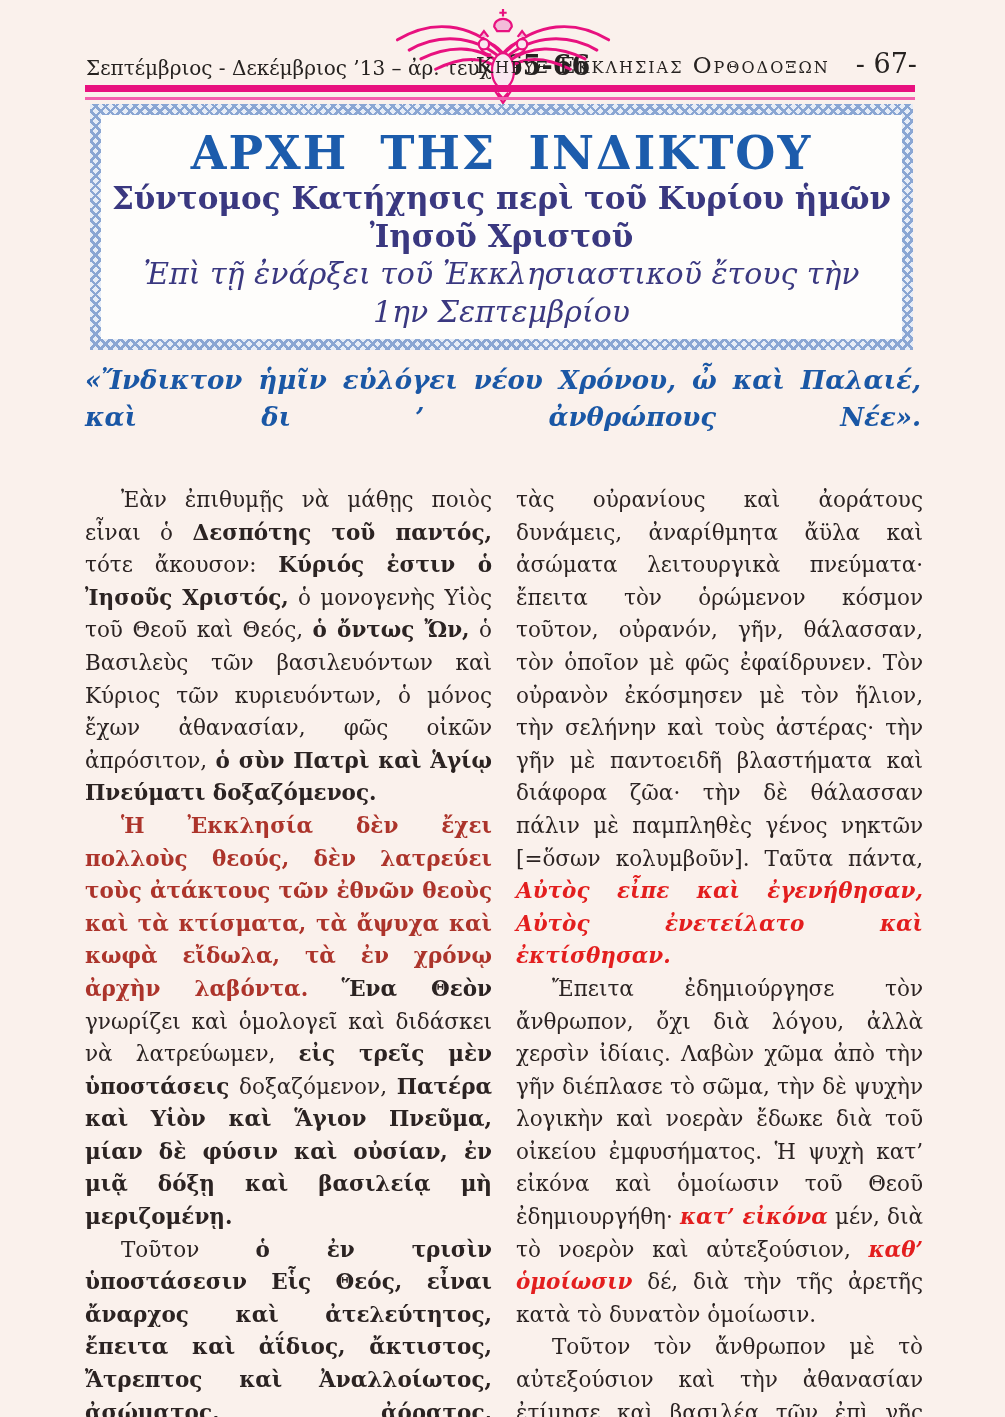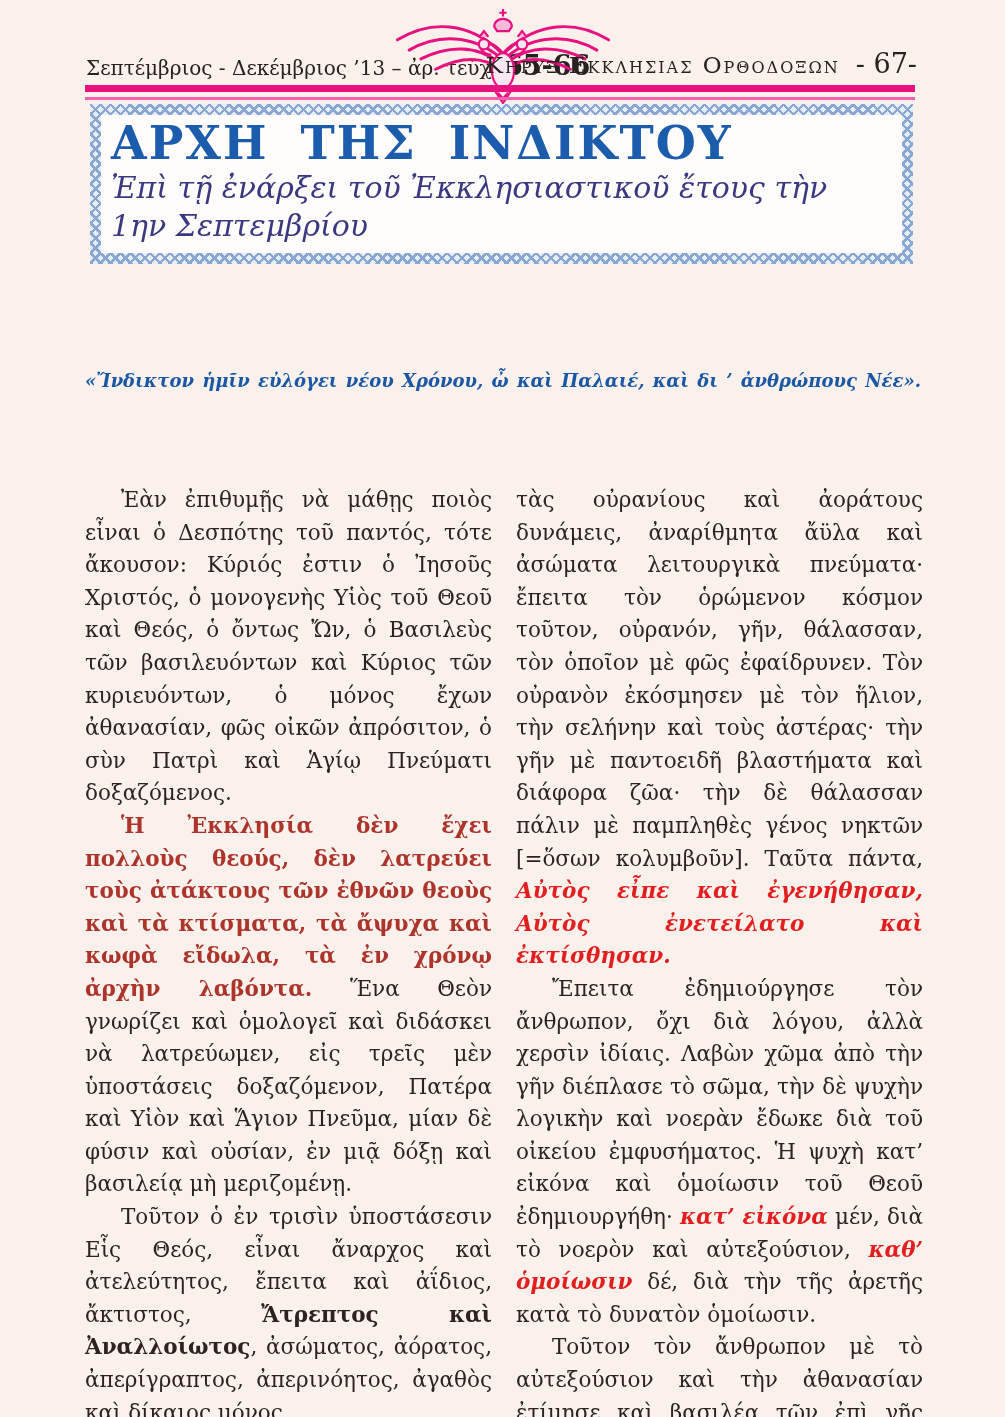--- a/index.html
+++ b/index.html
@@ -7,49 +7,49 @@
     position:relative; width:1005px; height:1417px; overflow:hidden;
     background:var(--bg,#FAF1EC);
     font-family:"DejaVu Serif","Liberation Serif",serif;
     color:#2B2322;
   }
   
   .hdr-left{position:absolute; left:86px; top:50px; font-size:20px; color:#262220; white-space:nowrap;}
   .hdr-left .issue-no{font-size:27px; font-weight:bold; margin-left:6px;}
   .hdr-right{position:absolute; right:88px; top:48px; font-size:23px; color:#262220; white-space:nowrap;
     font-variant:small-caps; letter-spacing:2px;}
-  .hdr-right .pageno{font-size:27px; letter-spacing:0; margin-left:16px; font-variant:normal;}
+  .hdr-right .pageno{font-size:27px; letter-spacing:0; margin-left:26px; font-variant:normal;}
   .eagle{position:absolute; left:50%; top:6px; transform:translateX(-50%);}
   .rule-thick{position:absolute; left:85px; width:830px; top:85px; height:7px; background:var(--magenta,#E8117F);}
   .rule-thin {position:absolute; left:85px; width:830px; top:97px; height:3px; background:#F45FAE;}
   
   .titlebox{
     position:absolute; left:90px; top:104px; width:823px; box-sizing:border-box; padding:11px;
     background-image:
       repeating-linear-gradient(45deg, #8aa6d3 0 2.5px, transparent 2.5px 7px),
       repeating-linear-gradient(-45deg, #8aa6d3 0 2.5px, #e7edf7 2.5px 7px);
   }
-  .titlebox-inner{background:#fefdfb; padding:2px 10px 8px; text-align:left;}
+  .titlebox-inner{background:#fefdfb; padding:12px 10px 8px; text-align:center;}
   .main-title{margin:0; font-size:46px; line-height:52px; font-weight:bold; letter-spacing:2px; word-spacing:14px;
     color:var(--blue,#1C5CAC);}
   .sub-title{margin:0; font-size:31px; line-height:38px; font-weight:bold; color:var(--navy,#3A3880);}
   .sub-title2{margin:0; font-size:30px; line-height:38px; font-weight:normal; font-style:italic; color:var(--navy,#3A3880);}
   
   .attribution{position:absolute; right:85px; top:276px; text-align:right; font-size:25px; line-height:32px; color:#2F2A28;}
   
   .epigraph{position:absolute; left:85px; top:362px; width:836px;
-    font-size:18px; line-height:37px; font-weight:bold; font-style:italic; color:var(--blue2,#1A57A5);}
+    font-size:26px; line-height:37px; font-weight:bold; font-style:italic; color:var(--blue2,#1A57A5);}
   .epigraph p{margin:0; text-align:justify; text-align-last:justify;}
   
   .columns{position:absolute; left:85px; top:484px; width:838px; display:flex; gap:24px;}
   .col{flex:1 1 0; font-size:21.5px; line-height:32.6px; text-align:justify; hyphens:auto;}
   .col p{margin:0;}
   .col p.indent{text-indent:36px;}
   .run-n{}
-  .run-b{font-weight:normal;}
+  .run-b{font-weight:bold;}
   .run-bu{font-weight:bold; text-underline-offset:3px;}
   .run-r{font-weight:bold; color:var(--brick,#AC342B);}
   .run-ri{font-weight:bold; font-style:italic; color:var(--red,#E31E1E);}
 </style>
 </head>
 <body>
 
 <div class="page">
 
   <div class="hdr-left">
@@ -91,20 +91,21 @@
   <div class="hdr-right">
     <span>Κηρυξ Εκκλησιας Ορθοδοξων</span><span class="pageno">- 67-</span>
   </div>
 
   <div class="rule-thick"></div>
   <div class="rule-thin"></div>
 
   <section class="titlebox">
     <div class="titlebox-inner">
       <h1 class="main-title">ΑΡΧΗ ΤΗΣ ΙΝΔΙΚΤΟΥ</h1>
+      <h2 class="sub-title">Σύντομος Κατήχησις περὶ τοῦ Κυρίου ἡμῶν Ἰησοῦ Χριστοῦ</h2>
       <h3 class="sub-title2">Ἐπὶ τῇ ἐνάρξει τοῦ Ἐκκλησιαστικοῦ ἔτους τὴν 1ην Σεπτεμβρίου</h3>
     </div>
   </section>
 
 
   <div class="epigraph">
     <p>«Ἴνδικτον ἡμῖν εὐλόγει νέου Χρόνου, ὦ καὶ Παλαιέ, καὶ δι ’ ἀνθρώπους Νέε».</p>
   </div>
 
   <div class="columns">

